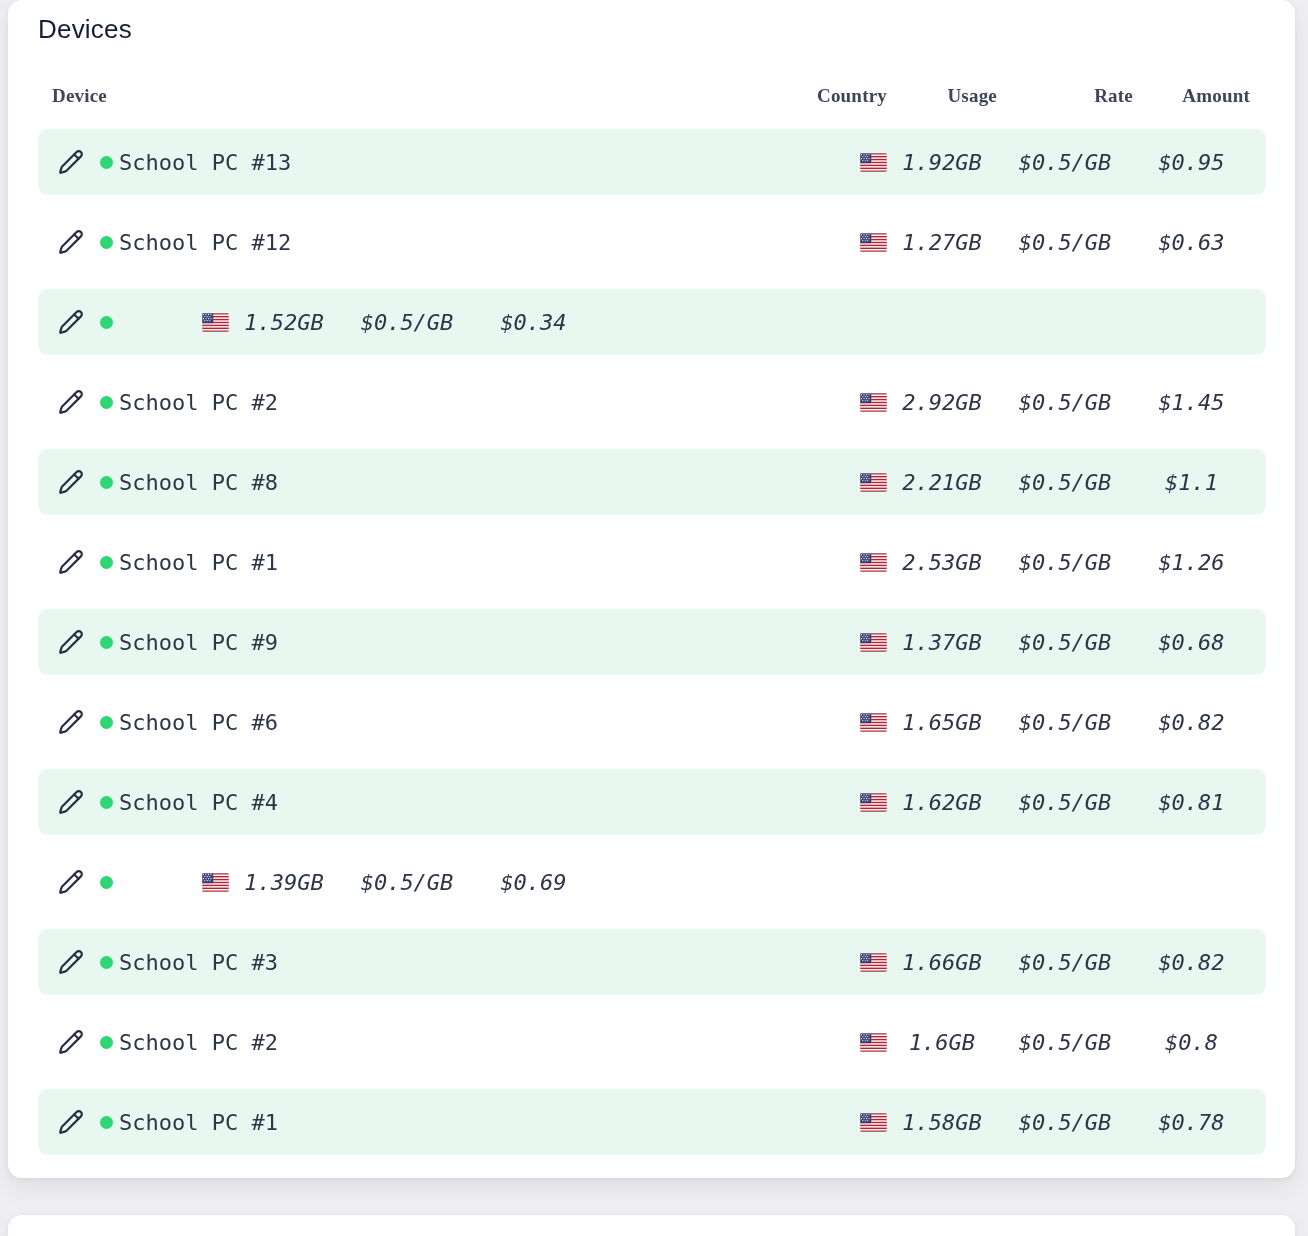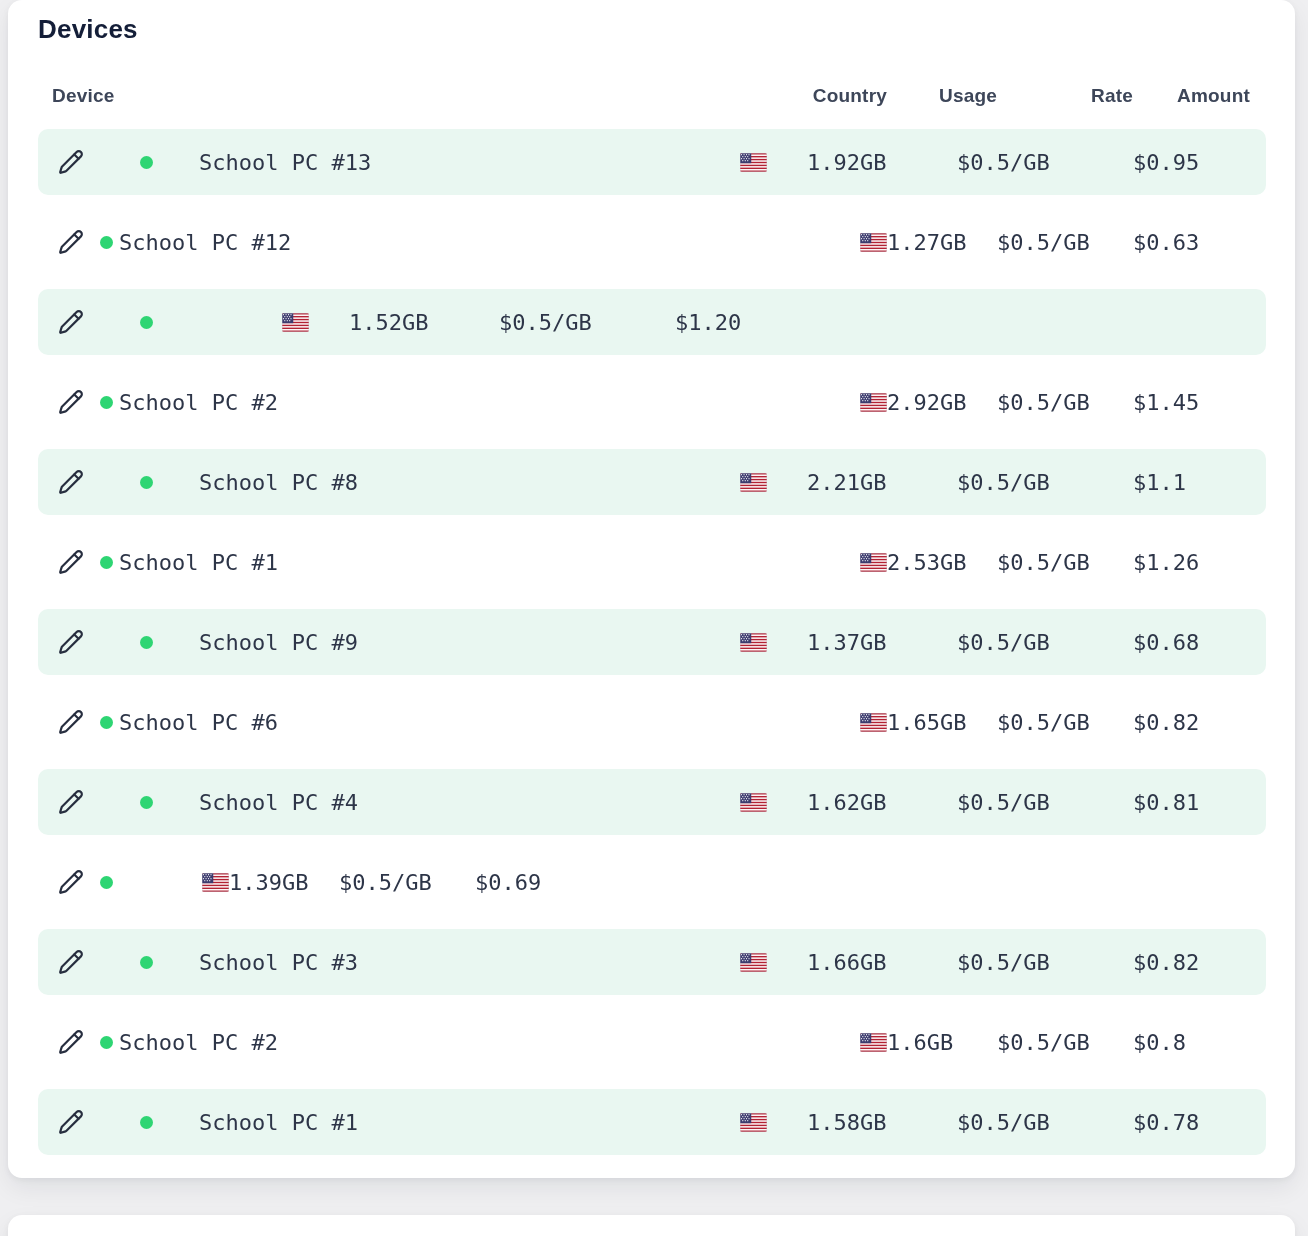--- a/index.html
+++ b/index.html
@@ -25,56 +25,56 @@
     box-sizing:border-box;
   }
   .card.main{
     top:0;width:1287px;height:1178px;border-radius:14px;
     padding:6px 29px 0 30px;
   }
   .card.next{
     top:1215px;width:1287px;height:40px;border-radius:14px 14px 0 0;
   }
   .page-title{
-    margin:8px 0 0 0;font-size:26px;line-height:30px;font-weight:700;
+    margin:8px 0 0 0;font-size:26px;line-height:30px;font-weight:400;
     color:var(--title-navy);letter-spacing:.2px;
   }
   .thead{
     display:flex;align-items:center;height:32px;margin-top:36px;
     padding:0 16px 0 14px;
-    font-weight:700;font-size:19px;color:var(--header-slate);letter-spacing:.2px;
+    font-weight:700;font-size:19px;color:var(--header-slate);letter-spacing:.2px;font-family:Liberation Serif, serif;
   }
   .h-device{flex:1;text-align:left;}
   .h-country,.col-country{width:110px;}
   .h-usage,.col-usage{width:110px;}
   .h-rate,.col-rate{width:136px;}
   .h-amount,.col-amount{width:117px;}
   .h-country,.h-usage,.h-rate,.h-amount{text-align:right;flex-shrink:0;}
   .rows{margin-top:17px;}
   .row{
     display:flex;align-items:center;height:66px;margin-bottom:14px;
     border-radius:10px;padding:0 16px 0 20px;box-sizing:border-box;
   }
-  .row.mint{background:var(--row-mint);gap:40px;}
+  .row.mint{background:var(--row-mint);}
   .edit-btn{
     width:26px;height:26px;margin-right:16px;padding:0;border:none;
     background:transparent;color:#272e3f;cursor:pointer;flex-shrink:0;
     display:flex;align-items:center;justify-content:center;
   }
   .edit-btn svg{display:block;}
   .dot{
     width:13px;height:13px;border-radius:50%;background:var(--status-green);
     margin-right:6px;flex-shrink:0;
   }
   .mono{
     font-family:"DejaVu Sans Mono","Liberation Mono",monospace;
     font-size:22px;color:var(--value-ink);white-space:nowrap;
   }
   .device-name{flex:1;text-align:left;}
-  .cell{text-align:left;flex-shrink:0;}
+  .cell{text-align:center;flex-shrink:0;font-style:italic;}
   .col-country{display:flex;justify-content:flex-end;align-items:center;flex-shrink:0;}
   .flag{display:block;border-radius:2px;}
 </style>
 </head>
 <body>
 
 <div class="card main">
   <h1 class="page-title">Devices</h1>
 
   <div class="thead">
@@ -223,21 +223,21 @@
             <circle cx="6.2" cy="17" r="1.3"></circle>
                 <circle cx="11.7" cy="17" r="1.3"></circle>
                 <circle cx="17.2" cy="17" r="1.3"></circle>
           </g>
           <rect x="0.5" y="0.5" width="59" height="41" fill="none" stroke="#c9ccd4" stroke-width="1" rx="2"></rect>
         </svg>
       </span>
     </span>
     <span class="cell col-usage mono">1.52GB</span>
     <span class="cell col-rate mono">$0.5/GB</span>
-    <span class="cell col-amount mono">$1.20</span>
+    <span class="cell col-amount mono">$0.34</span>
   </div>
       <div class="row">
     <button class="edit-btn">
       <span style="display:flex">
         <svg width="26" height="26" viewBox="0 0 24 24" fill="none" stroke="currentColor" stroke-width="2" stroke-linecap="round" stroke-linejoin="round">
           <path d="M21.174 6.812a1 1 0 0 0-3.986-3.987L3.842 16.174a2 2 0 0 0-.5.83l-1.321 4.352a.5.5 0 0 0 .623.622l4.353-1.32a2 2 0 0 0 .83-.497z"></path>
           <path d="m15 5 4 4"></path>
         </svg>
       </span>
     </button>

